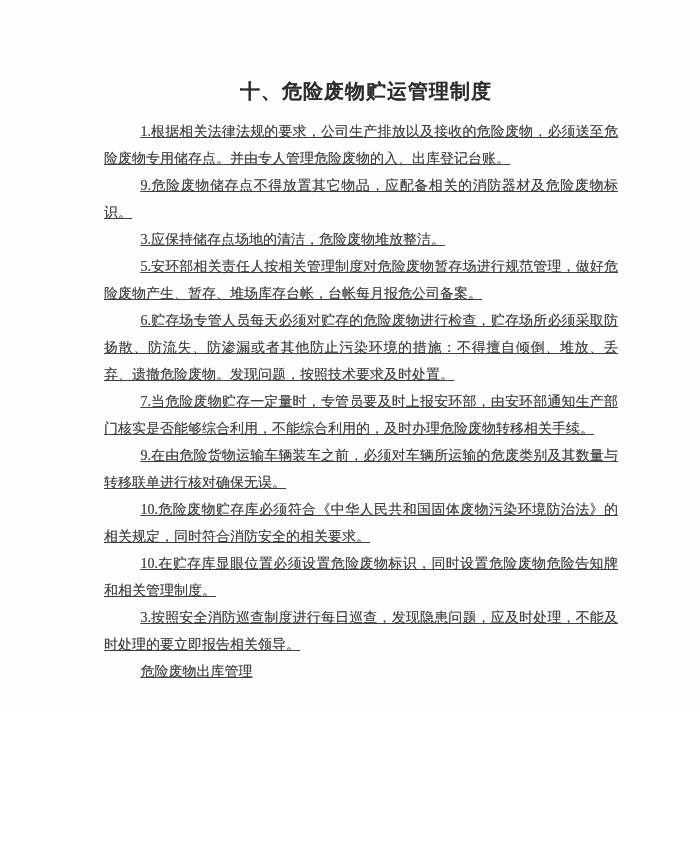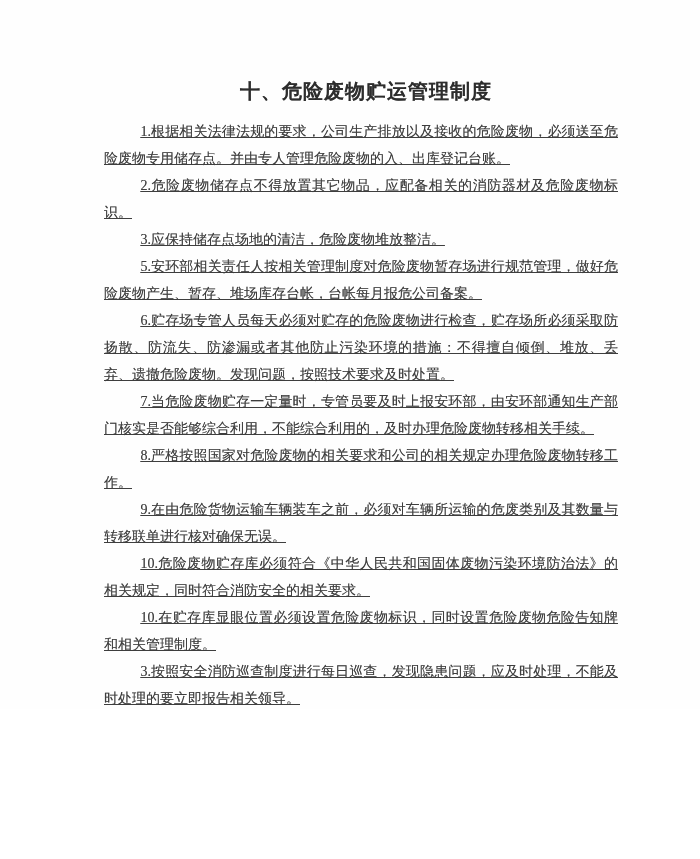--- a/index.html
+++ b/index.html
@@ -56,26 +56,25 @@
   }
 </style>
 </head>
 <body>
 
 <div class="page">
   <h1 class="title">十、危险废物贮运管理制度</h1>
 
   <div class="body-block">
       <p class="para">1.根据相关法律法规的要求，公司生产排放以及接收的危险废物，必须送至危险废物专用储存点。并由专人管理危险废物的入、出库登记台账。</p>
-      <p class="para">2.危险废物储存点不得放置其它物品，应配备相关的消防器材及危险废物标识。</p>
+      <p class="para">9.危险废物储存点不得放置其它物品，应配备相关的消防器材及危险废物标识。</p>
       <p class="para">3.应保持储存点场地的清洁，危险废物堆放整洁。</p>
       <p class="para">5.安环部相关责任人按相关管理制度对危险废物暂存场进行规范管理，做好危险废物产生、暂存、堆场库存台帐，台帐每月报危公司备案。</p>
       <p class="para">6.贮存场专管人员每天必须对贮存的危险废物进行检查，贮存场所必须采取防扬散、防流失、防渗漏或者其他防止污染环境的措施：不得擅自倾倒、堆放、丢弃、遗撤危险废物。发现问题，按照技术要求及时处置。</p>
       <p class="para">7.当危险废物贮存一定量时，专管员要及时上报安环部，由安环部通知生产部门核实是否能够综合利用，不能综合利用的，及时办理危险废物转移相关手续。</p>
-      <p class="para">8.严格按照国家对危险废物的相关要求和公司的相关规定办理危险废物转移工作。</p>
       <p class="para">9.在由危险货物运输车辆装车之前，必须对车辆所运输的危废类别及其数量与转移联单进行核对确保无误。</p>
       <p class="para">10.危险废物贮存库必须符合《中华人民共和国固体废物污染环境防治法》的相关规定，同时符合消防安全的相关要求。</p>
       <p class="para">10.在贮存库显眼位置必须设置危险废物标识，同时设置危险废物危险告知牌和相关管理制度。</p>
       <p class="para">3.按照安全消防巡查制度进行每日巡查，发现隐患问题，应及时处理，不能及时处理的要立即报告相关领导。</p>
       <p class="para">危险废物出库管理</p>
     </div>
 
   <div class="footer">第 26 页 共 50 页</div>
 </div>
 

